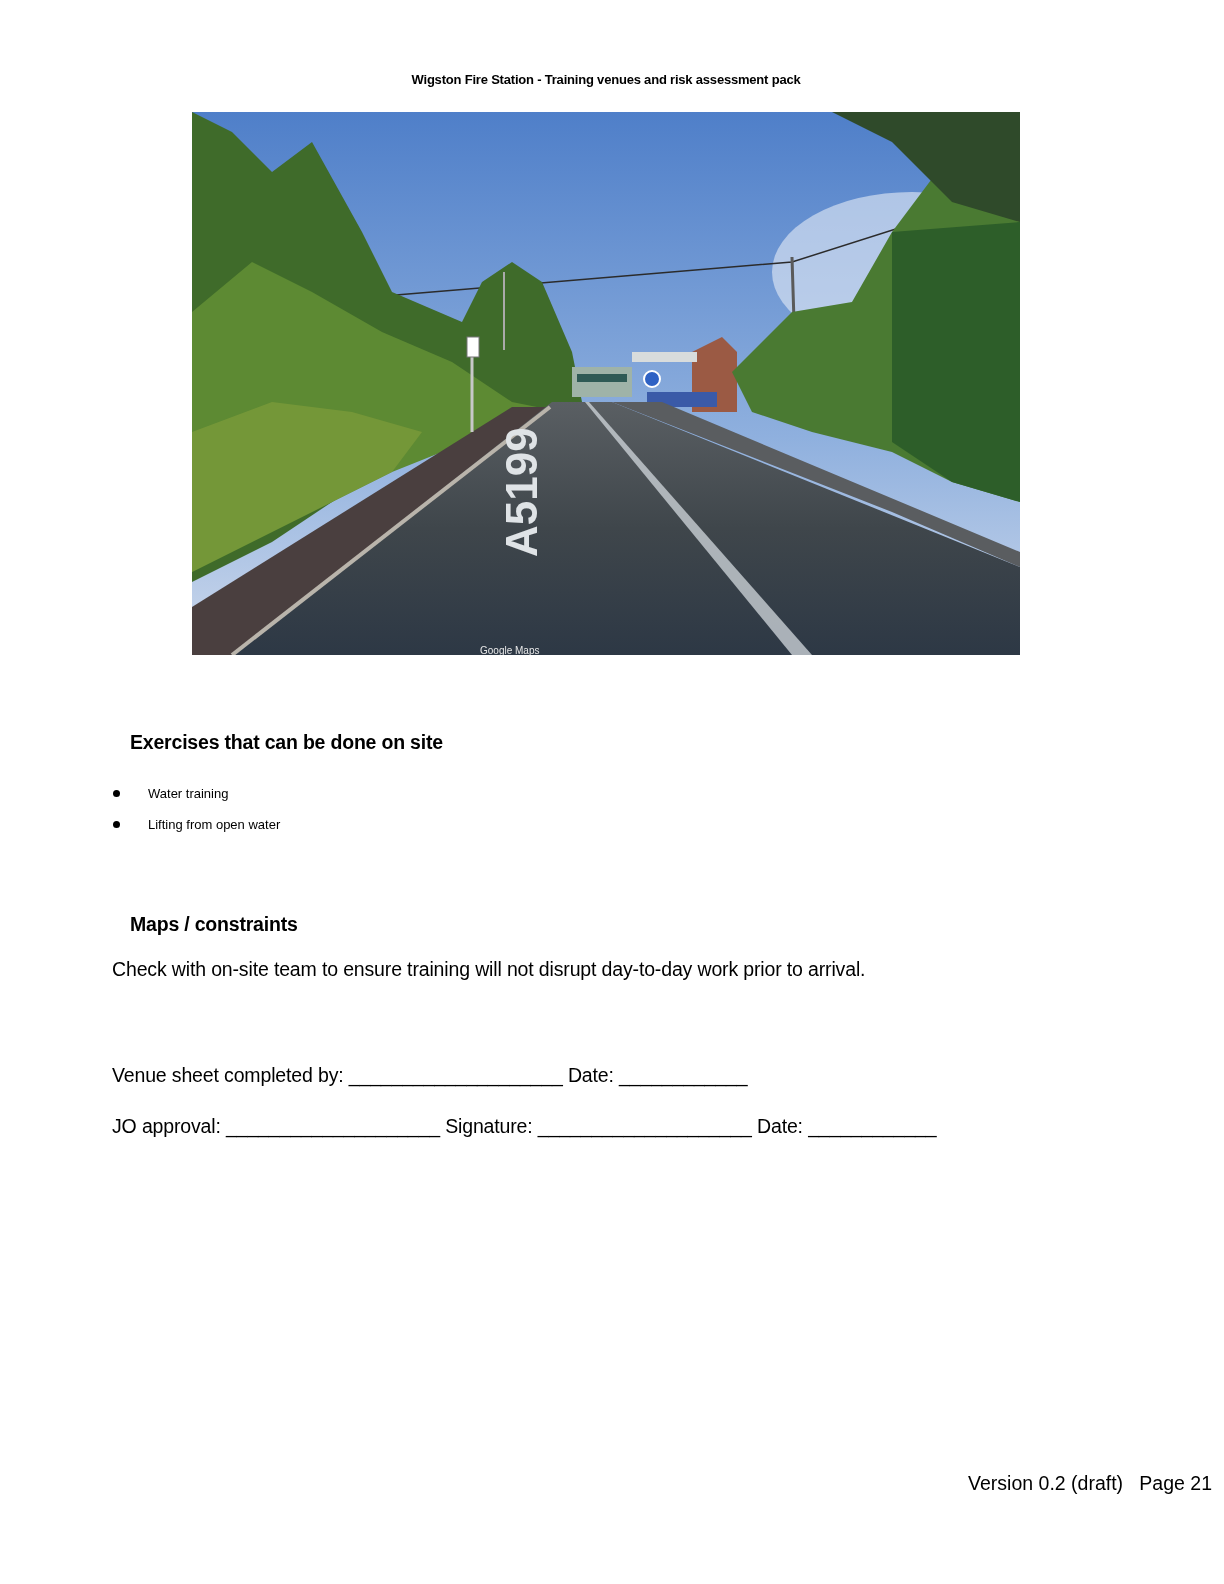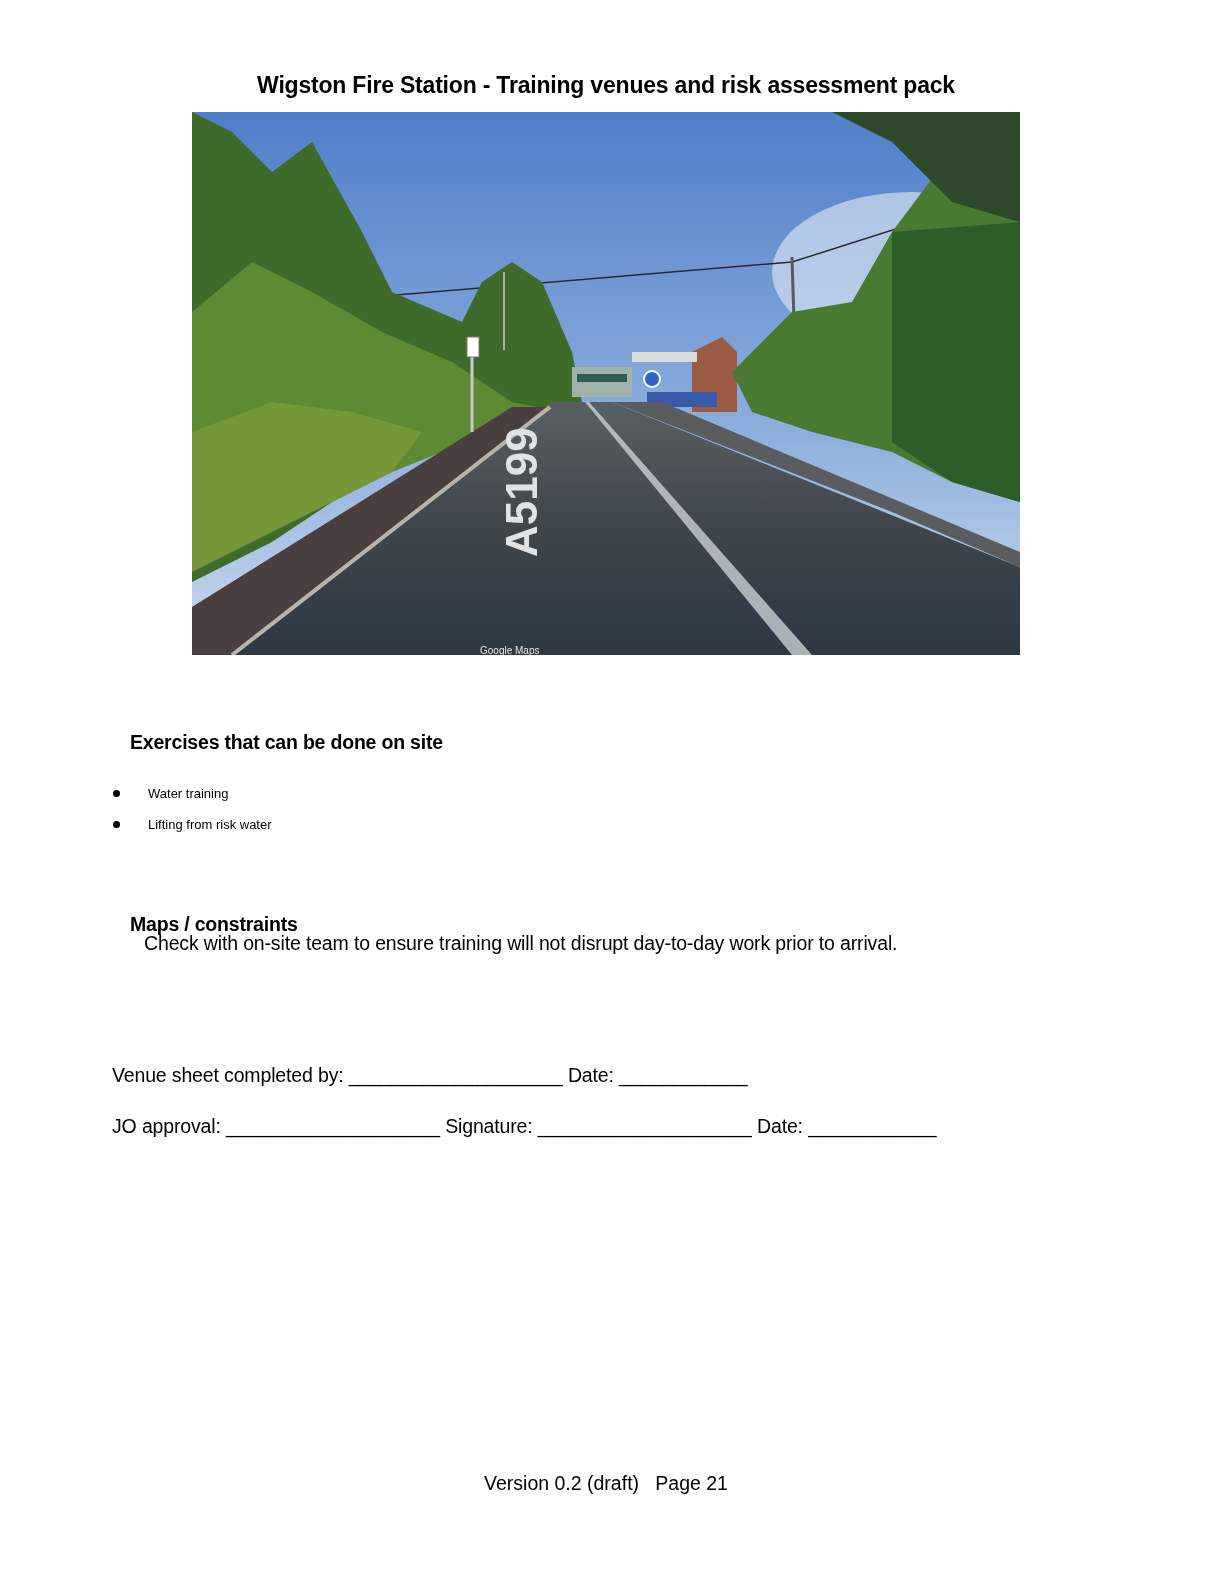--- a/index.html
+++ b/index.html
@@ -3,21 +3,21 @@
   <meta charset="utf-8">
   <style>
     html, body { margin: 0; padding: 0; background: #ffffff; }
     body {
       width: 1224px; height: 1584px; position: relative; overflow: hidden;
       font-family: "Liberation Sans", "DejaVu Sans", sans-serif;
       color: #000000;
     }
     .page-title {
       position: absolute; left: 0; width: 1212px; top: 72px;
-      text-align: center; font-weight: bold; font-size: 23px;
+      text-align: center; font-weight: bold; font-size: 13px;
       letter-spacing: -0.2px;
     }
     .photo {
       position: absolute; left: 192px; top: 112px; width: 828px; height: 543px;
       overflow: hidden;
     }
     .photo svg { display: block; }
     .heading {
       position: absolute; left: 112px; font-weight: bold; font-size: 19.5px;
       letter-spacing: -0.2px;
@@ -30,21 +30,21 @@
     .bullet-list li { height: 31px; line-height: 28px; position: relative; padding-left: 36px; }
     .bullet-dot {
       position: absolute; left: 1px; top: 10px; width: 7px; height: 7px;
       border-radius: 50%; background: #000;
     }
     .body-text {
       position: absolute; left: 112px; font-size: 19.5px; letter-spacing: -0.15px;
       white-space: pre;
     }
     .footer {
-      position: absolute; left: 0; width: 1212px; top: 1472px; text-align: center;
+      position: absolute; left: 0; width: 1212px; top: 1472px; text-align: right;
       font-size: 19.5px; white-space: pre;
     }
   </style>
 </head>
 <body>
 
 <div class="page-title">Wigston Fire Station - Training venues and risk assessment pack</div>
 
 <div class="photo">
   <svg width="828" height="543" viewBox="0 0 828 543" xmlns="http://www.w3.org/2000/svg">
@@ -107,25 +107,25 @@
 
 <div class="heading" style="top:731px;">Exercises that can be done on site</div>
 
 <ul class="bullet-list">
   <li>
     <span class="bullet-dot"></span>
     <span>Water training</span>
   </li>
   <li>
     <span class="bullet-dot"></span>
-    <span>Lifting from risk water</span>
+    <span>Lifting from open water</span>
   </li>
 </ul>
 
 <div class="heading" style="top:913px;">Maps / constraints</div>
 
-<div class="body-text" style="top:932px;margin-left:32px;">Check with on-site team to ensure training will not disrupt day-to-day work prior to arrival.</div>
+<div class="body-text" style="top:958px;">Check with on-site team to ensure training will not disrupt day-to-day work prior to arrival.</div>
 
 <div class="body-text" style="top:1064px;">Venue sheet completed by: ____________________ Date: ____________</div>
 
 <div class="body-text" style="top:1115px;text-align:right;">JO approval: ____________________ Signature: ____________________ Date: ____________</div>
 
 <div class="footer">Version 0.2 (draft)   Page 21</div>
 
 </body></html>

